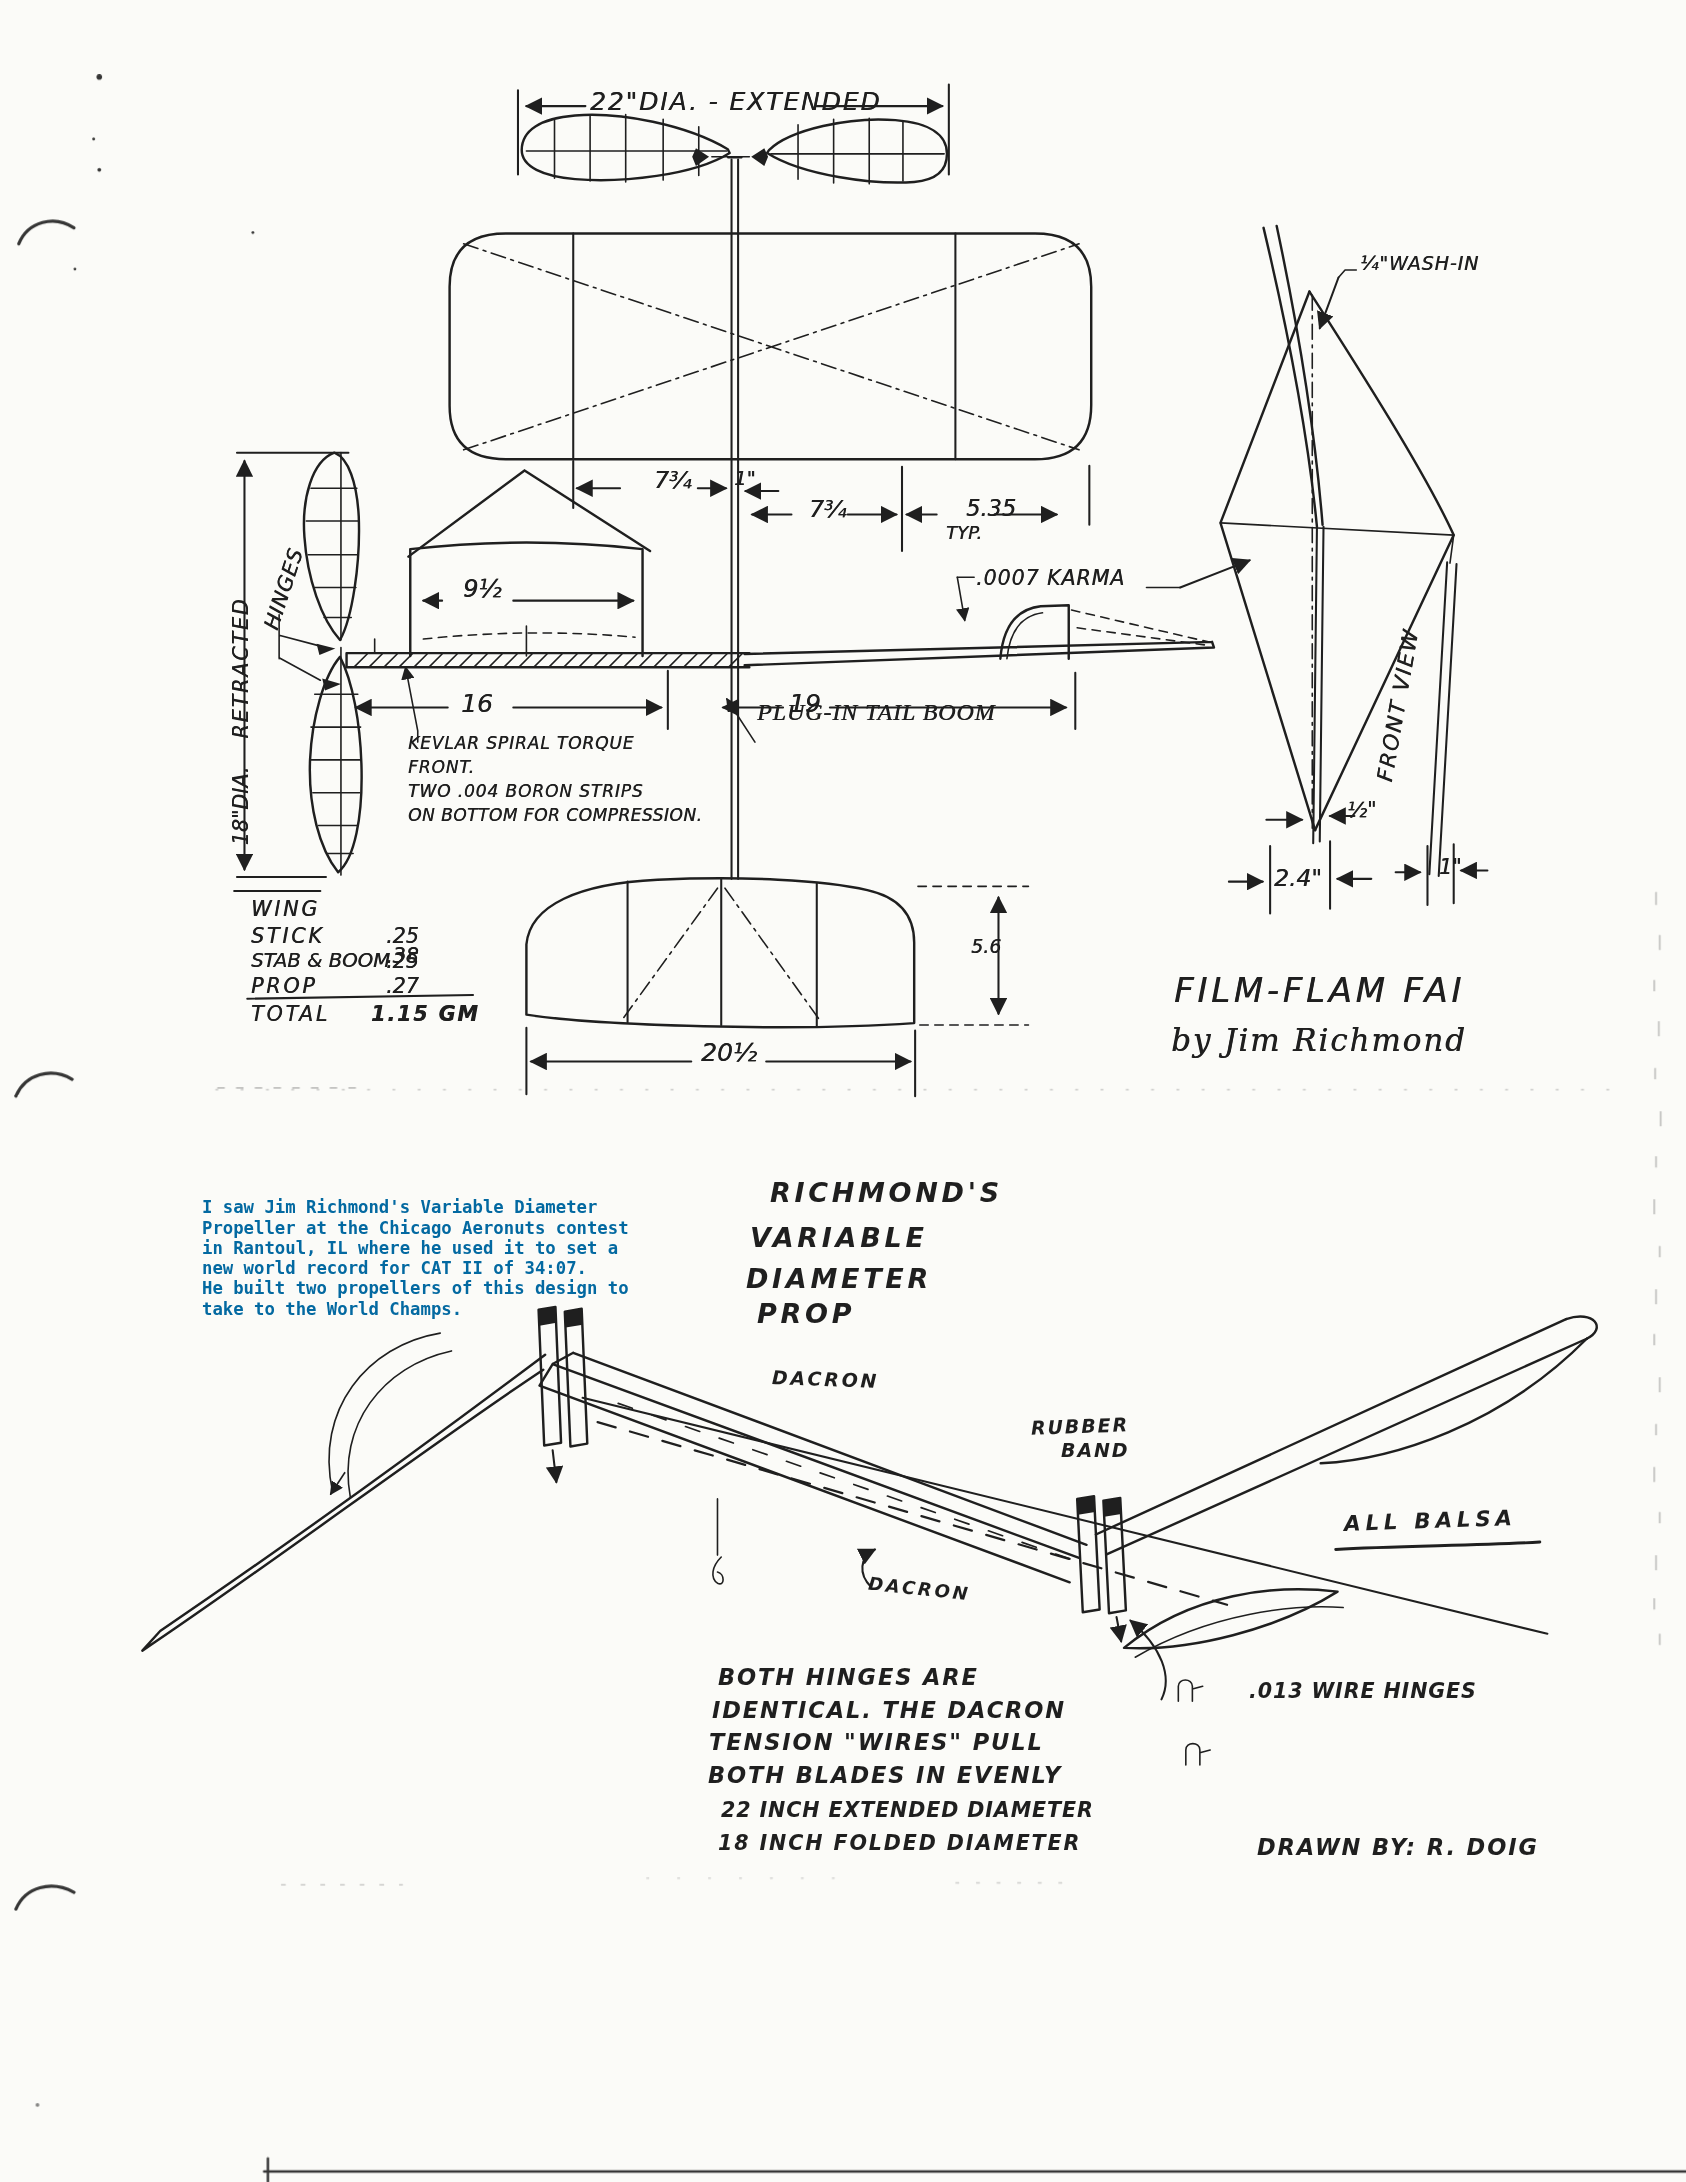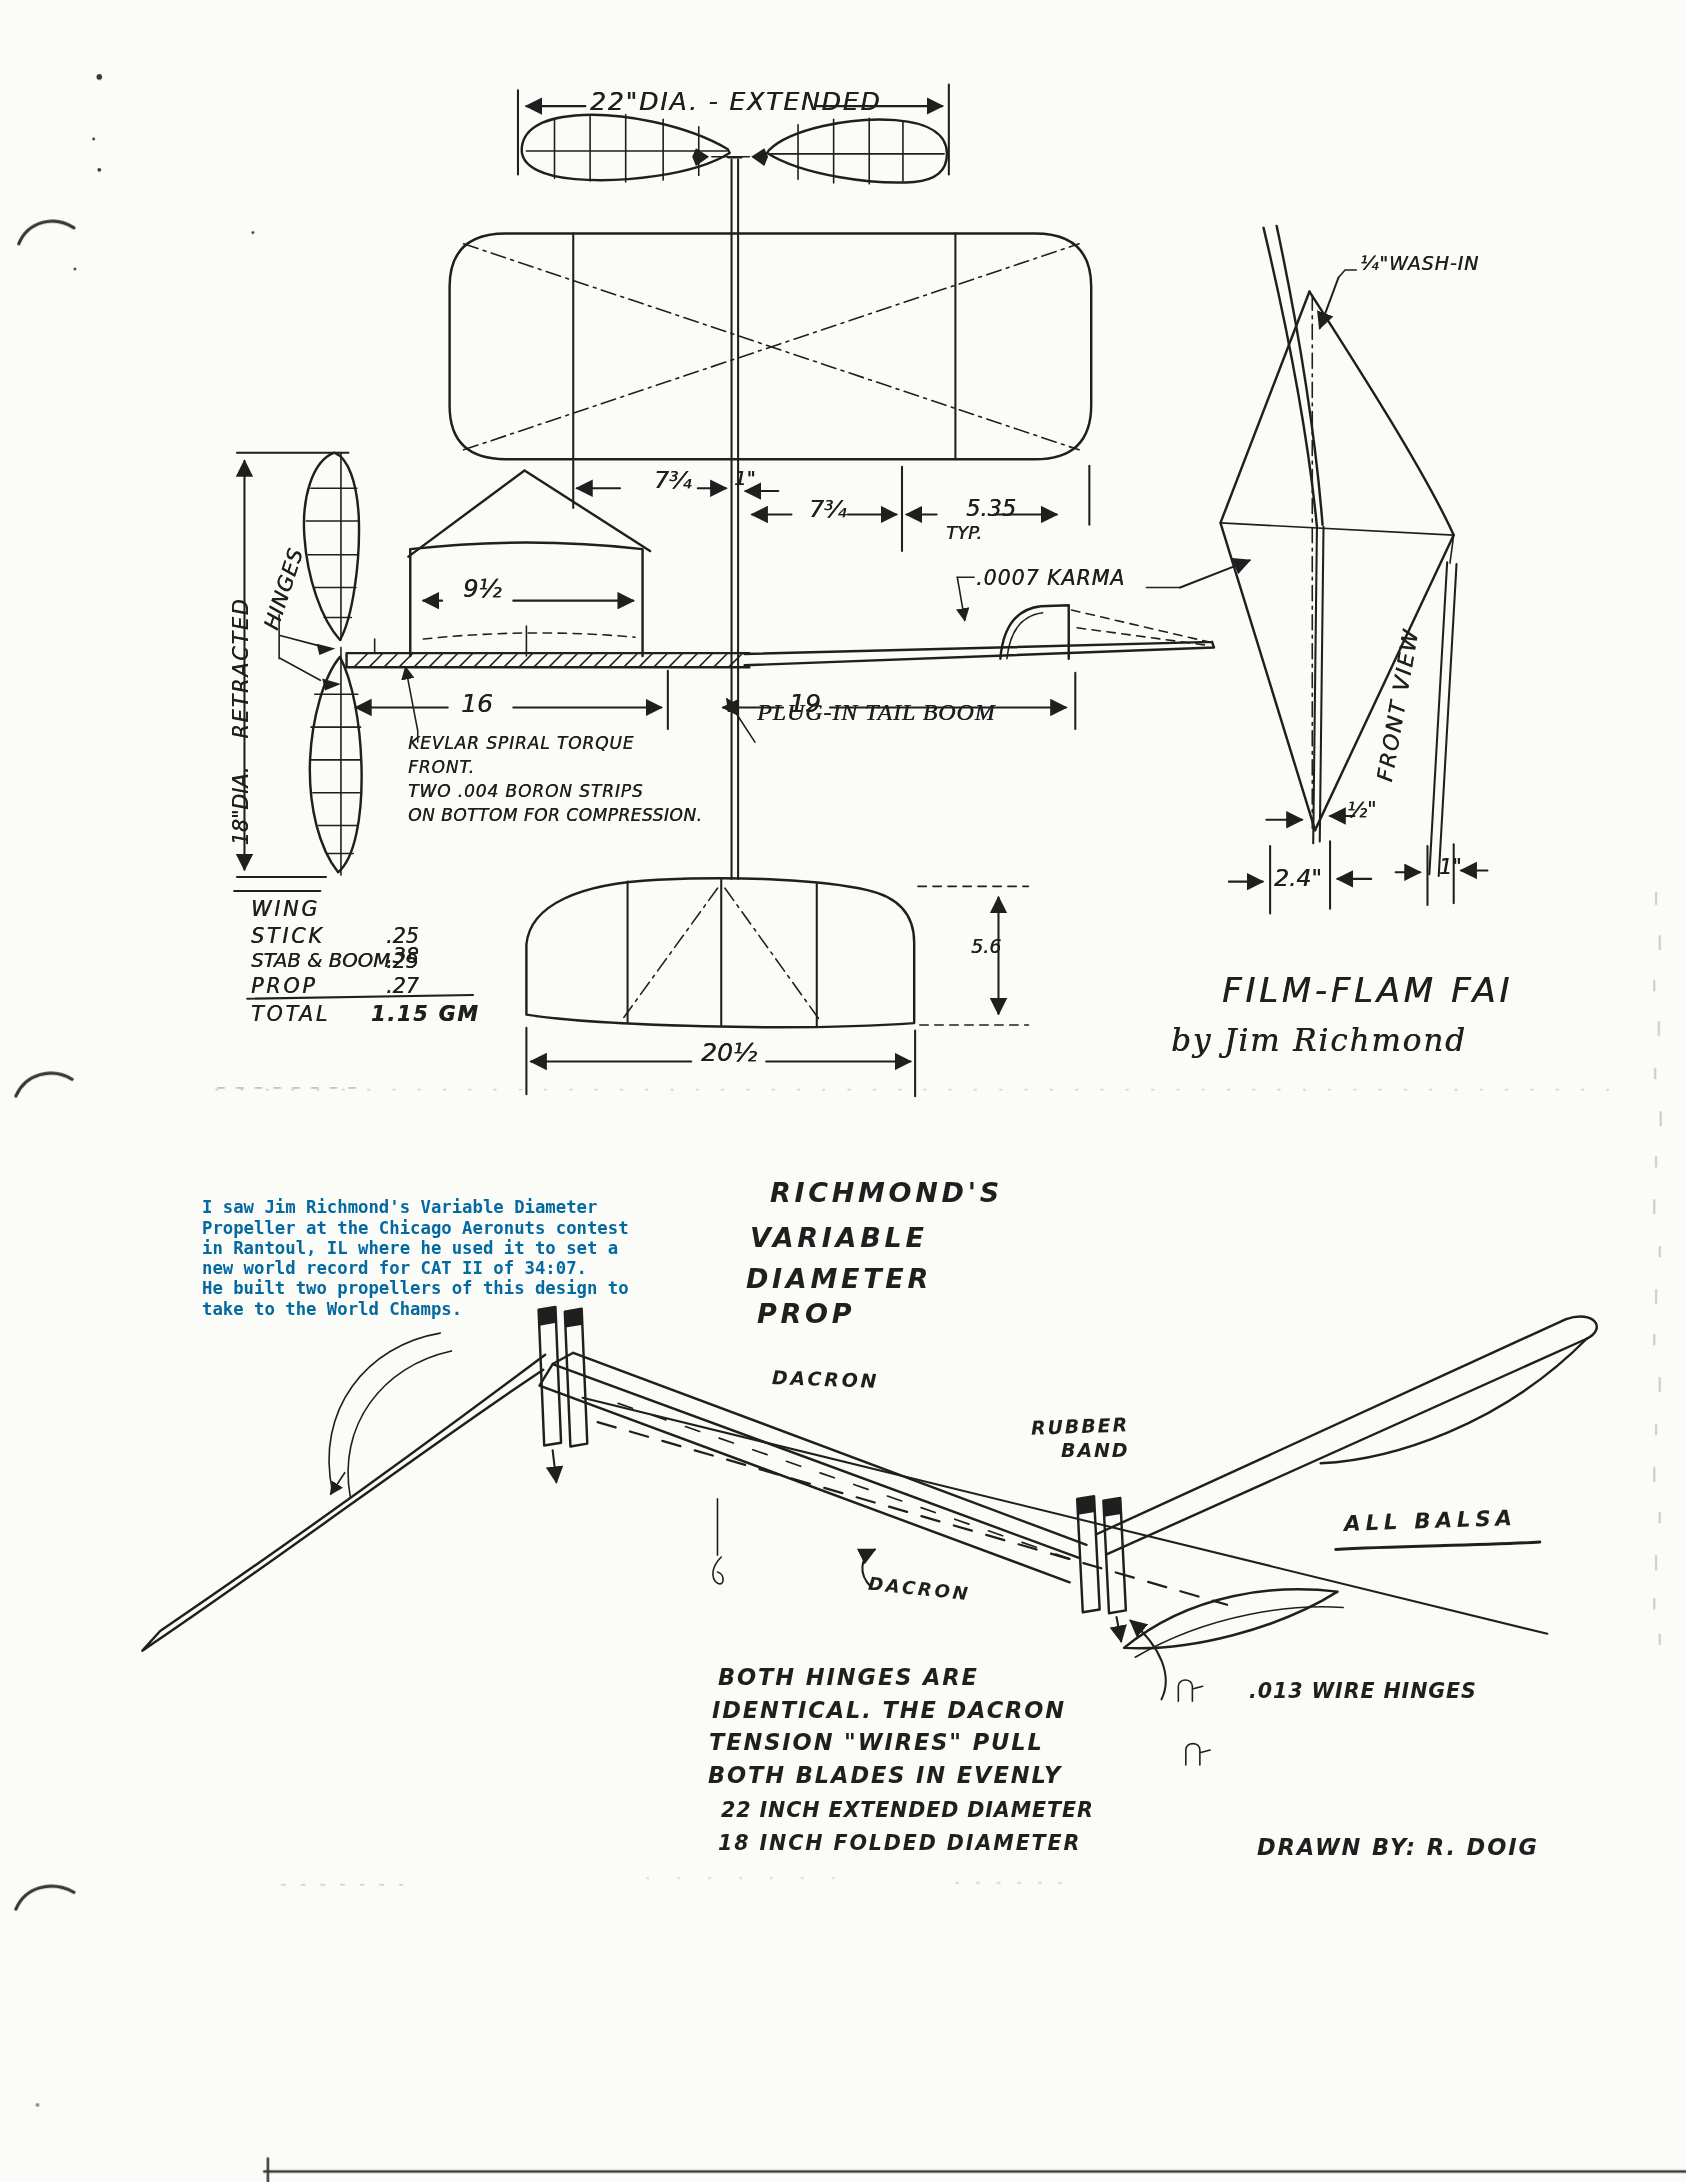--- a/index.html
+++ b/index.html
@@ -241,21 +241,21 @@
   <div class="lbl" style="left:251px;top:926px;font-size:20.6px;letter-spacing:2.8px;">STICK</div>
   <div class="lbl" style="left:386px;top:926px;font-size:20.6px;">.25</div>
   <div class="lbl" style="left:251px;top:951px;font-size:19.7px;">STAB &amp; BOOM</div>
   <div class="lbl" style="left:386px;top:951px;font-size:20.6px;">.25</div>
   <div class="lbl" style="left:251px;top:976px;font-size:20.6px;letter-spacing:2.8px;">PROP</div>
   <div class="lbl" style="left:386px;top:976px;font-size:20.6px;">.27</div>
   <div class="lbl" style="left:251px;top:1004px;font-size:20.6px;letter-spacing:2.8px;">TOTAL</div>
   <div class="lbl" style="left:371px;top:1004px;font-size:20.6px;letter-spacing:1.9px;font-weight:bold;">1.15 GM</div>
 </div>
 
-<div class="lbl" style="left:1174px;top:973px;font-size:34px;letter-spacing:3.7px;margin-left:48px;">FILM-FLAM FAI</div>
+<div class="lbl" style="left:1174px;top:973px;font-size:34px;letter-spacing:3.7px;">FILM-FLAM FAI</div>
 <div class="lbl script" style="left:1171px;top:1025px;font-size:31px;letter-spacing:1.9px;">by Jim Richmond</div>
 
 <div>
   <div class="lbl typed" style="left:202px;top:1197px;">I saw Jim Richmond's Variable Diameter</div>
   <div class="lbl typed" style="left:202px;top:1218px;">Propeller at the Chicago Aeronuts contest</div>
   <div class="lbl typed" style="left:202px;top:1238px;">in Rantoul, IL where he used it to set a</div>
   <div class="lbl typed" style="left:202px;top:1258px;">new world record for CAT II of 34:07.</div>
   <div class="lbl typed" style="left:202px;top:1278px;">He built two propellers of this design to</div>
   <div class="lbl typed" style="left:202px;top:1299px;">take to the World Champs.</div>
 </div>

